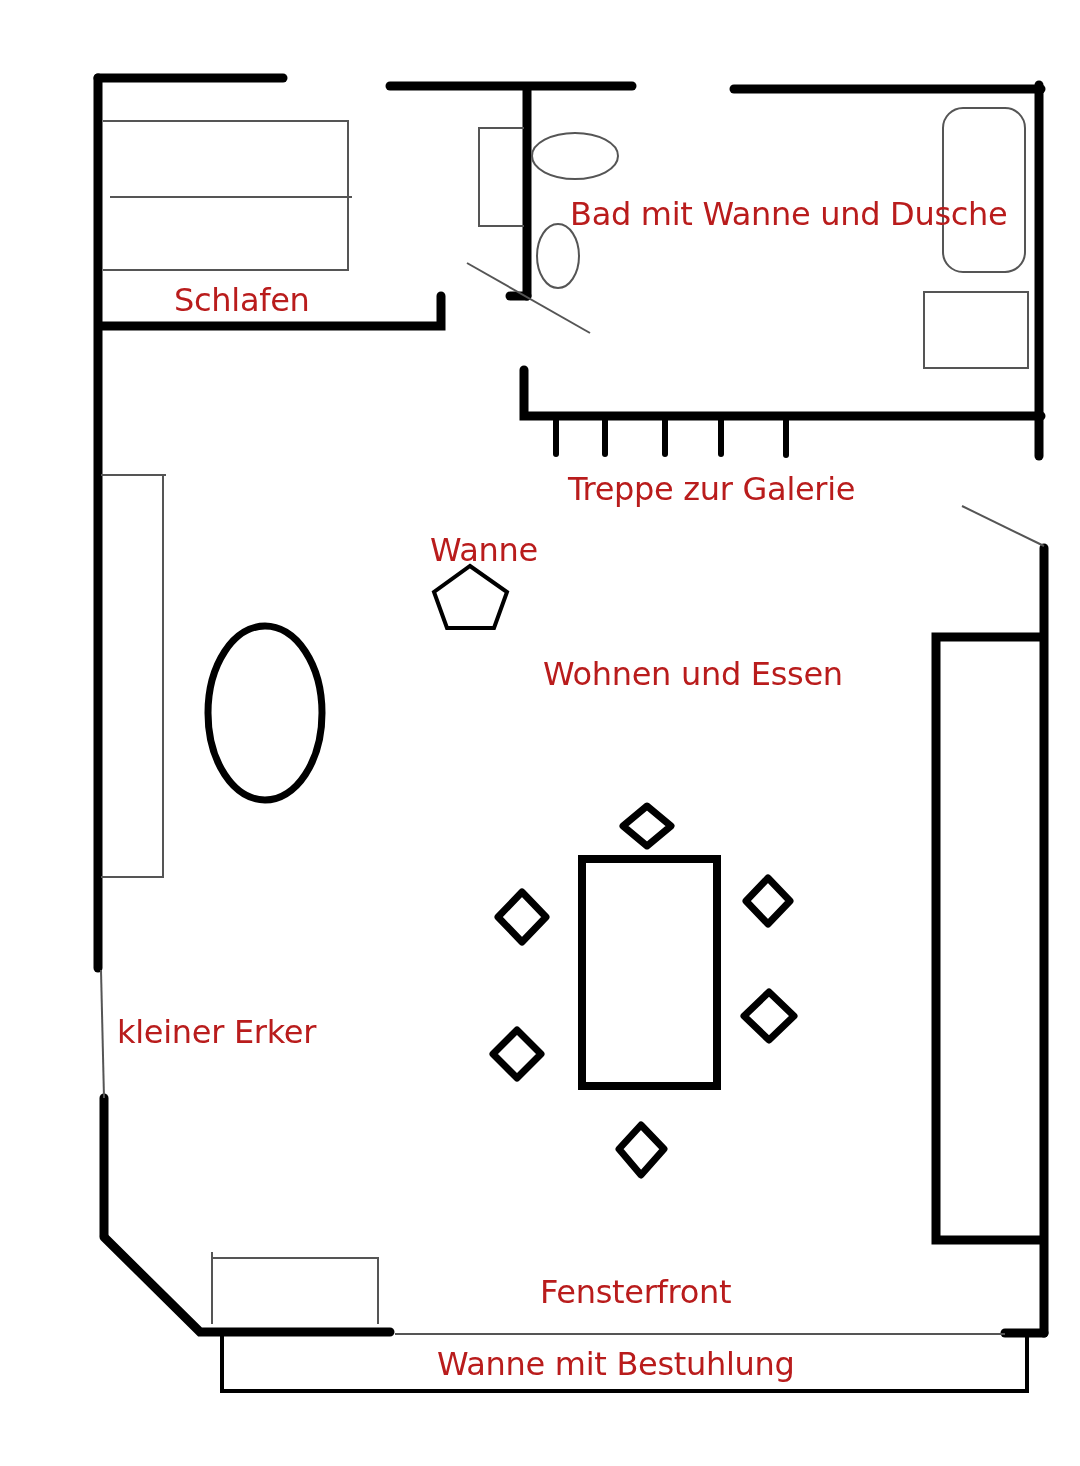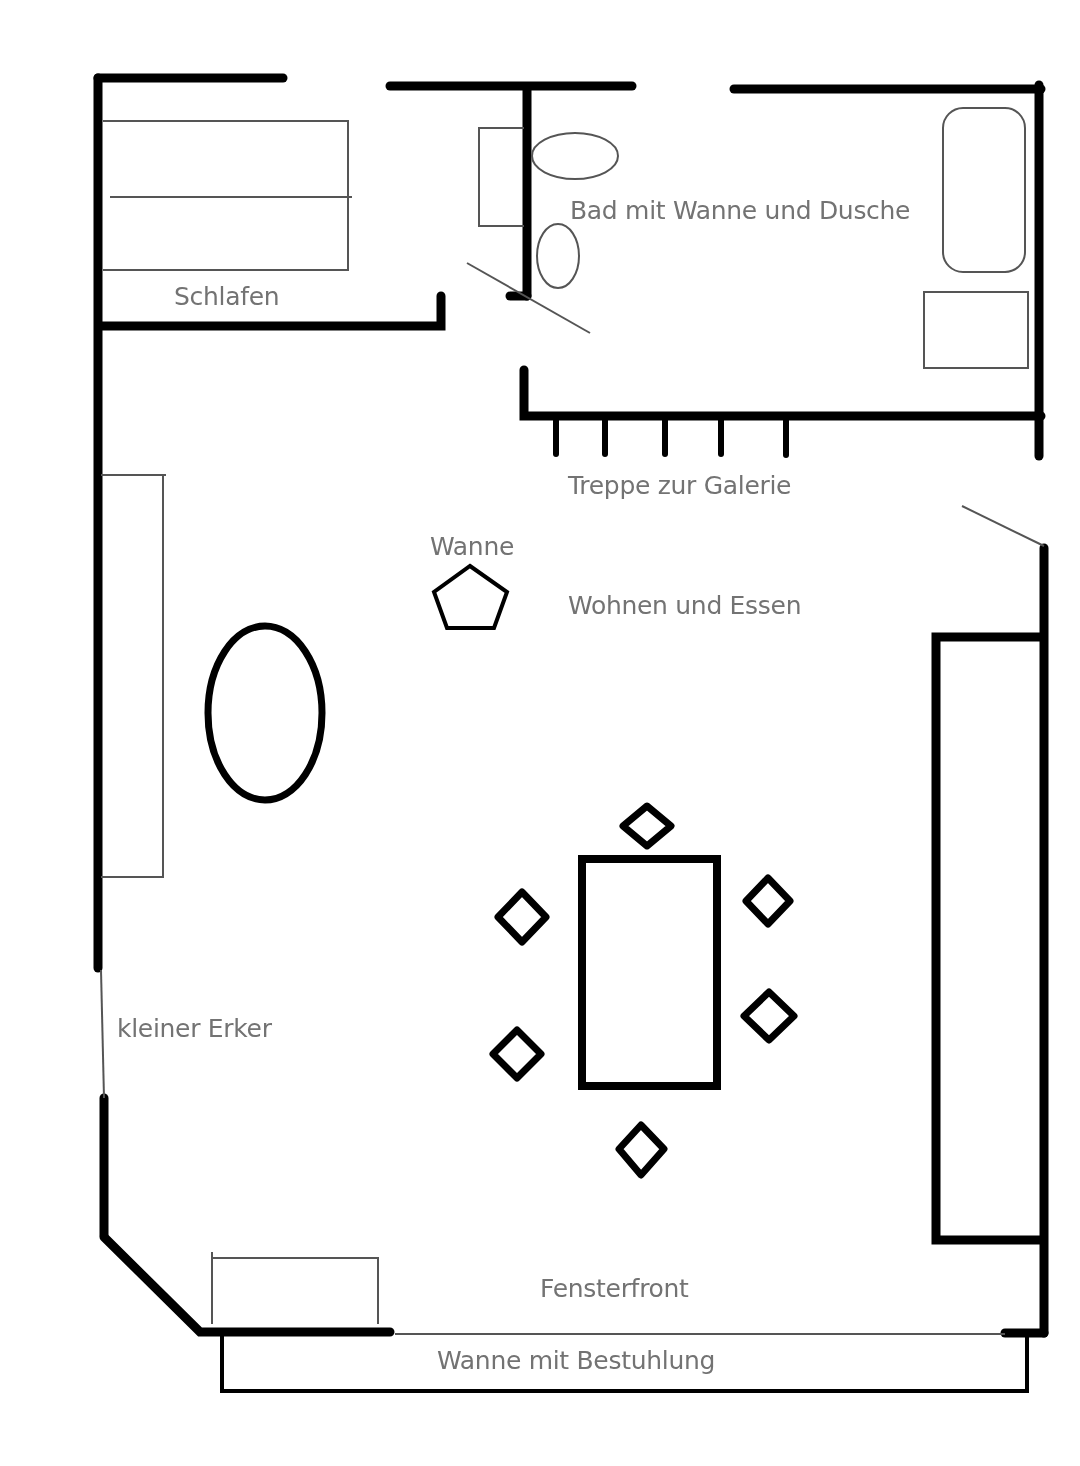--- a/index.html
+++ b/index.html
@@ -1,22 +1,22 @@
 <!DOCTYPE html>
 <html><head>
 <meta charset="utf-8">
 <style>
   html, body { margin:0; padding:0; background:#ffffff; }
   body { width:1080px; height:1466px; position:relative; overflow:hidden; }
   #plan { position:absolute; left:0; top:0; width:1080px; height:1466px; }
   .lbl {
     position:absolute;
     font-family:"DejaVu Sans", sans-serif;
-    font-size:25px;
-    color:#737373;
+    font-size:32px;
+    color:#b91c1c;
     white-space:nowrap;
     line-height:1;
     letter-spacing:-0.3px;
   }
 </style>
 </head>
 <body>
 
 <svg id="plan" viewBox="0 0 1080 1466" xmlns="http://www.w3.org/2000/svg">
 
@@ -99,16 +99,16 @@
     <polygon points="517,1030 541,1054 517,1078 493,1054"></polygon>
     <polygon points="769,992 794,1016 769,1040 744,1016"></polygon>
     <polygon points="641,1125 664,1149 641,1175 619,1149"></polygon>
   </g>
 </svg>
 
 <div class="lbl" style="left:174px; top:284px;">Schlafen</div>
 <div class="lbl" style="left:570px; top:198px;">Bad mit Wanne und Dusche</div>
 <div class="lbl" style="left:568px; top:473px;">Treppe zur Galerie</div>
 <div class="lbl" style="left:430px; top:534px;">Wanne</div>
-<div class="lbl" style="left:543px; top:593px;margin-left:25px;">Wohnen und Essen</div>
+<div class="lbl" style="left:543px; top:658px;">Wohnen und Essen</div>
 <div class="lbl" style="left:117px; top:1016px;">kleiner Erker</div>
 <div class="lbl" style="left:540px; top:1276px;">Fensterfront</div>
 <div class="lbl" style="left:437px; top:1348px;">Wanne mit Bestuhlung</div>
 
 </body></html>

